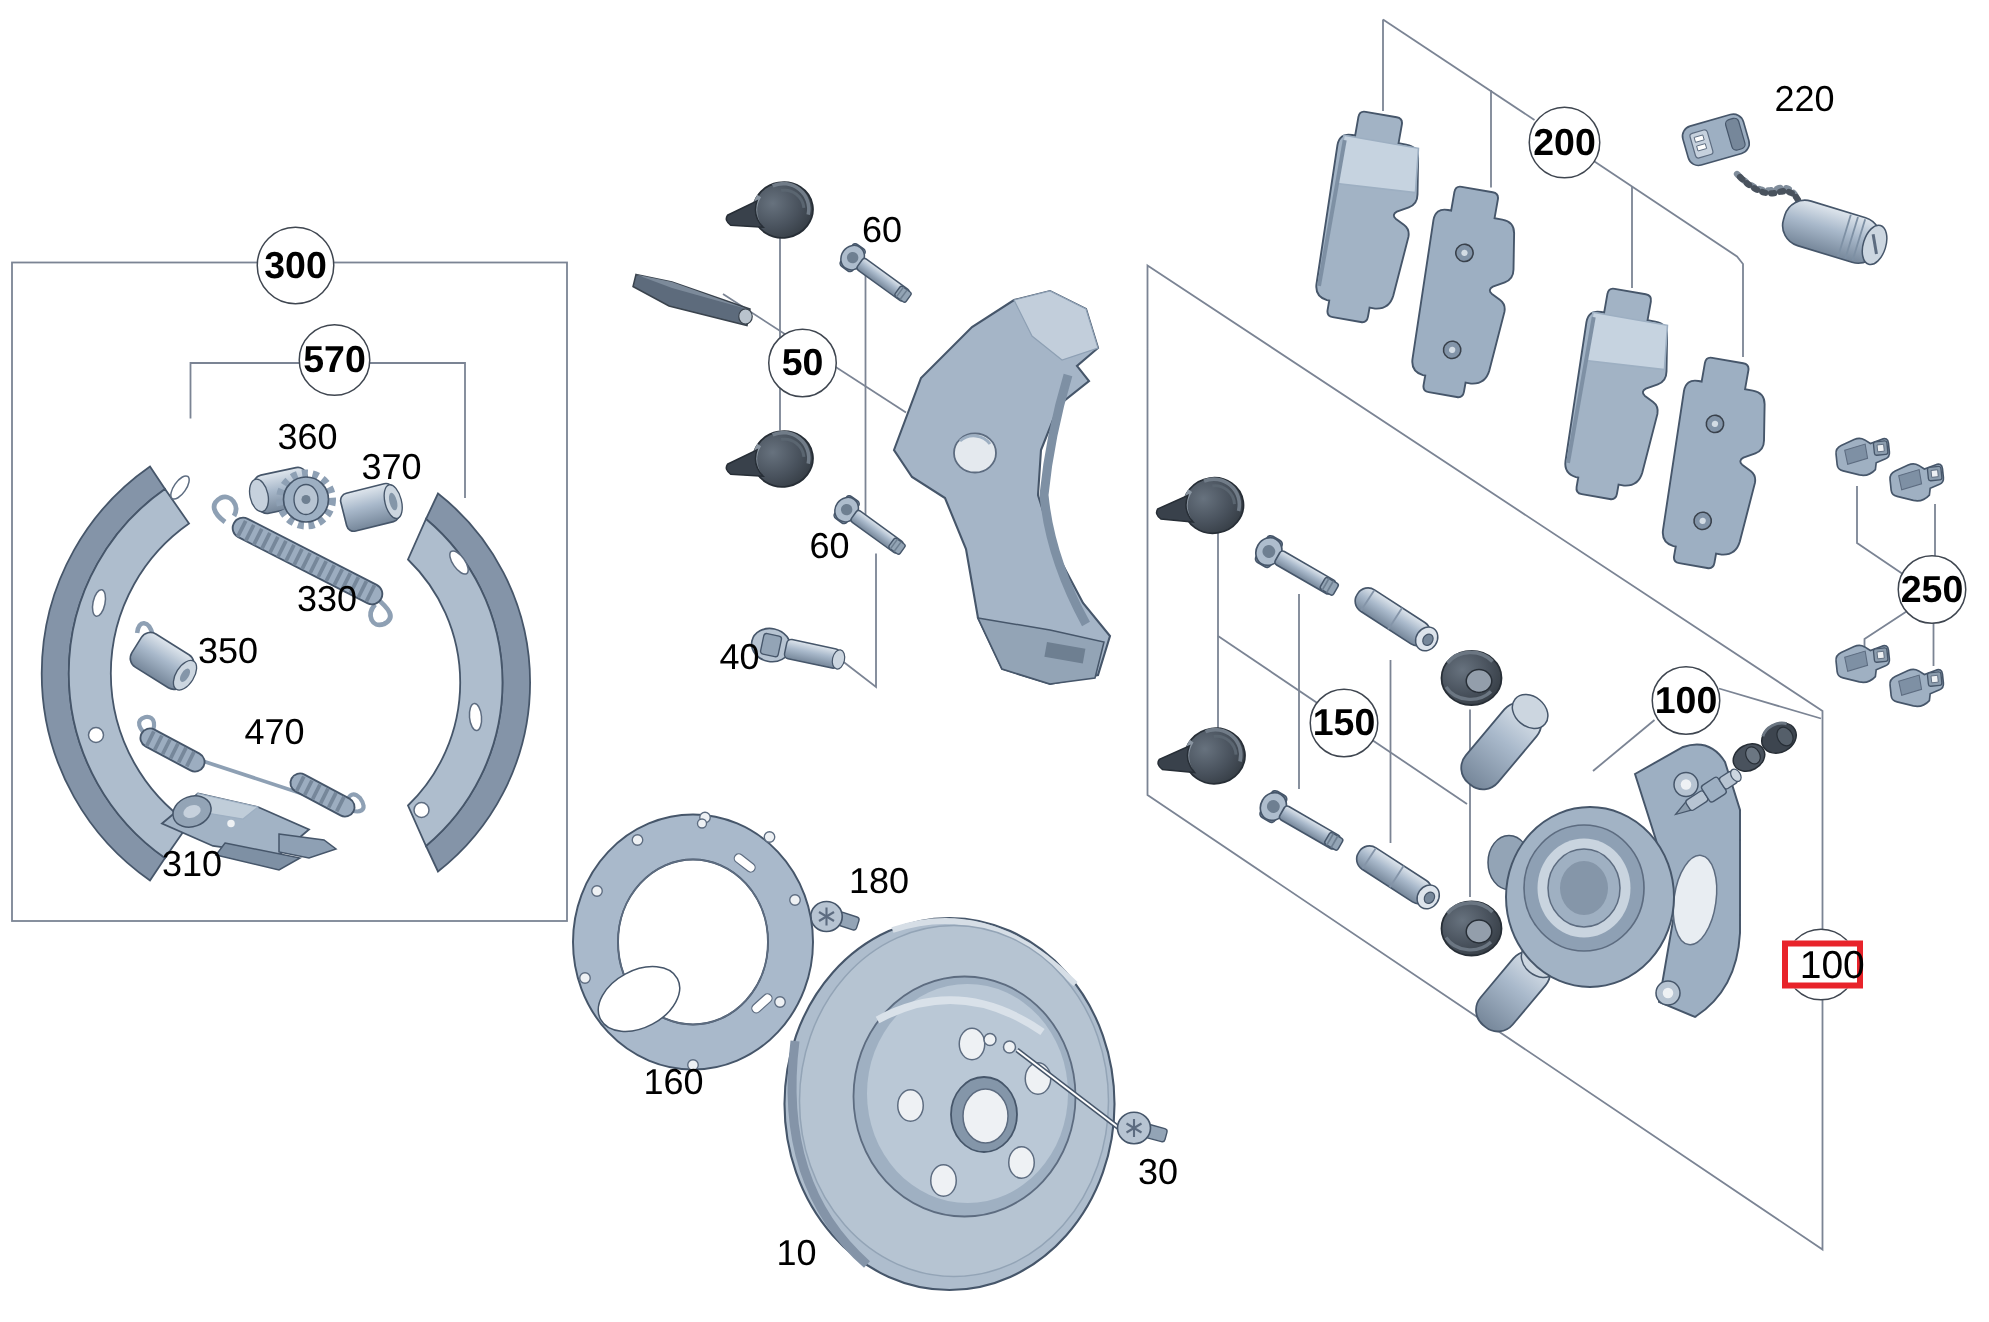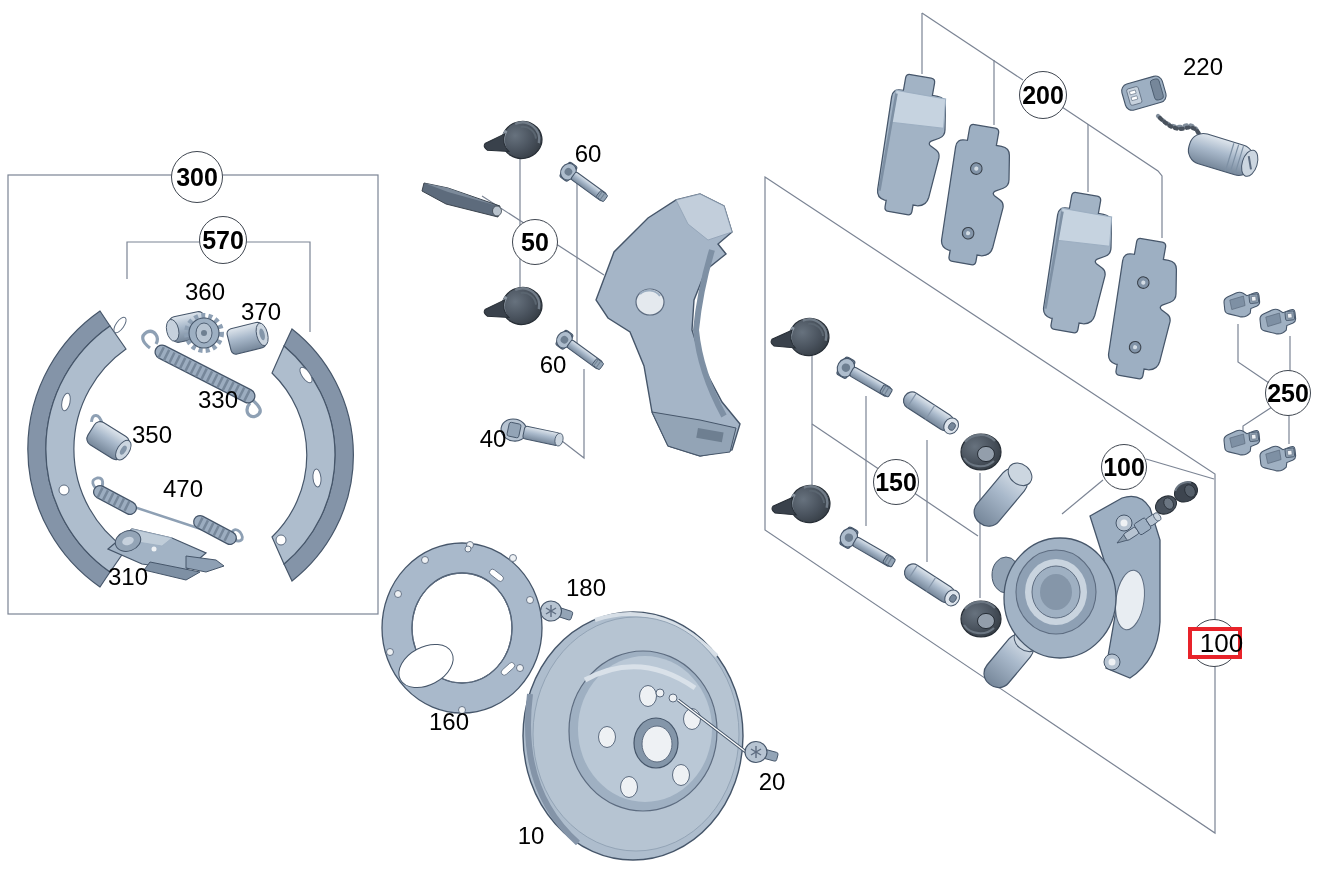--- a/index.html
+++ b/index.html
@@ -389,21 +389,21 @@
 <div class="plabel" style="left:128px;top:577px">310</div>
 <div class="plabel" style="left:588px;top:154px">60</div>
 <div class="ccall" style="left:512px;top:219px;width:46px;height:46px">
       <span>50</span>
     </div>
 <div class="plabel" style="left:553px;top:365px">60</div>
 <div class="plabel" style="left:493px;top:439px">40</div>
 <div class="plabel" style="left:586px;top:588px">180</div>
 <div class="plabel" style="left:449px;top:722px">160</div>
 <div class="plabel" style="left:531px;top:836px">10</div>
-<div class="plabel" style="left:772px;top:782px">20</div>
+<div class="plabel" style="left:772px;top:782px">30</div>
 <div class="ccall" style="left:1019px;top:71px;width:48px;height:48px">
       <span>200</span>
     </div>
 <div class="plabel" style="left:1203px;top:67px">220</div>
 <div class="ccall" style="left:1265px;top:370px;width:46px;height:46px">
       <span>250</span>
     </div>
 <div class="ccall" style="left:873px;top:459px;width:46px;height:46px">
       <span>150</span>
     </div>

